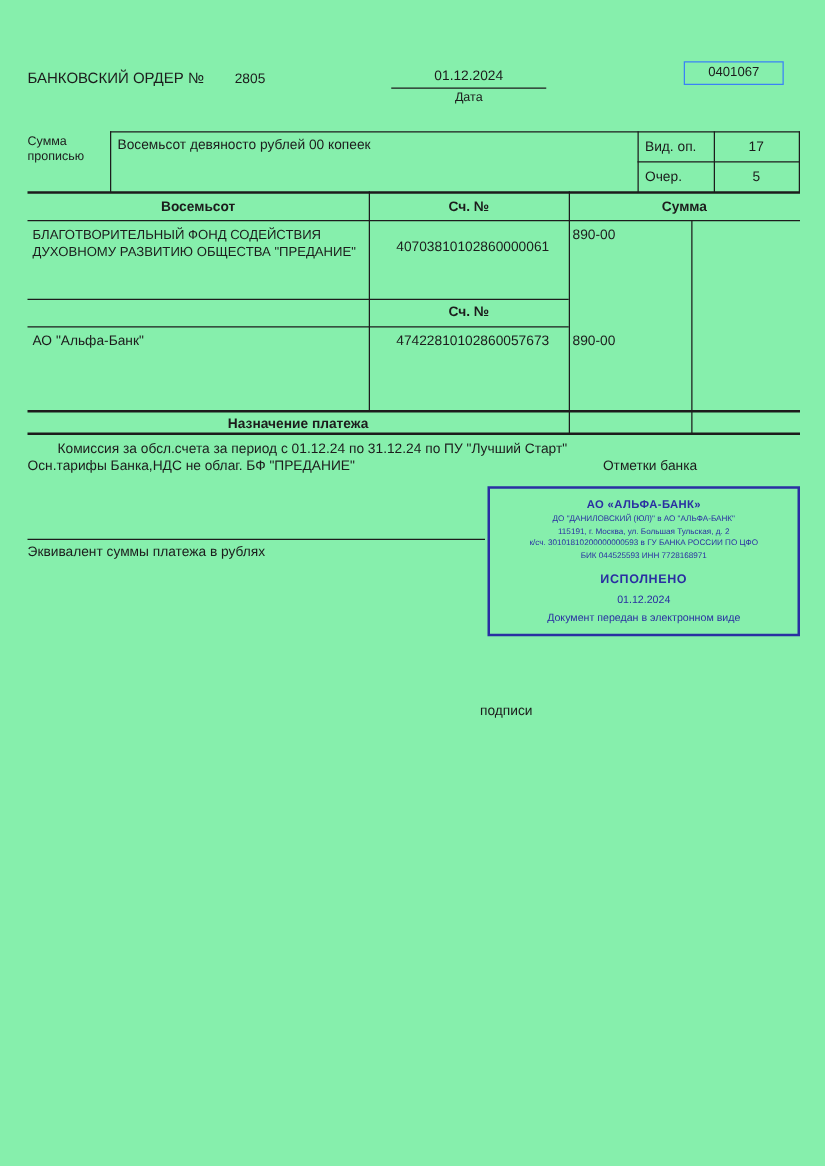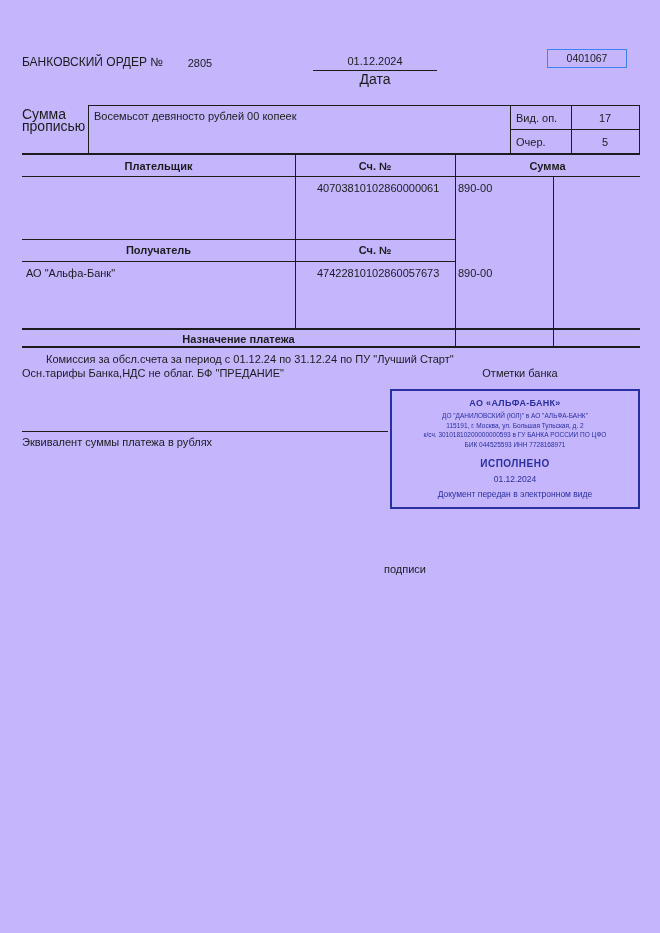--- a/index.html
+++ b/index.html
@@ -1,21 +1,21 @@
 <!DOCTYPE html>
 <html><head>
 <meta charset="utf-8">
 <style>
   * { margin:0; padding:0; box-sizing:border-box; }
   body { background:#ffffff; font-family:"Liberation Sans","DejaVu Sans",sans-serif; }
-  .page { position:relative; width:660px; height:933px; background:#c4b5fd; color:#1c1c1c; overflow:hidden; }
+  .page { position:relative; width:660px; height:933px; background:#86efac; color:#1c1c1c; overflow:hidden; }
   .abs { position:absolute; }
   .line { position:absolute; background:#1c1c1c; }
   .txt { font-size:11px; line-height:14px; }
-  .small { font-size:14px; line-height:12px; }
+  .small { font-size:10px; line-height:12px; }
   .bold { font-weight:bold; }
   .center { text-align:center; }
   .nowrap { white-space:nowrap; }
   .doc-title { font-size:12px; line-height:15px; }
   .formcode { position:absolute; border:1px solid #3b82f6; text-align:center; font-size:10.5px; line-height:17px; }
   .stamp { position:absolute; border:2px solid #4c1d95; color:#2a2fa2; display:flex; flex-direction:column; align-items:center; text-align:center; padding:7px 0 6px; }
   .stamp .s-name { font-size:9px; font-weight:bold; letter-spacing:.3px; }
   .stamp .s-tiny { font-size:6.5px; line-height:9.5px; }
   .stamp .s-status { font-size:10px; font-weight:bold; letter-spacing:.5px; margin-top:9px; }
   .stamp .s-date { font-size:8.5px; margin-top:5px; }
@@ -49,28 +49,28 @@
   <div class="line" style="left:22px;top:153px;width:618px;height:2px;"></div>
   <div class="line" style="left:22px;top:176px;width:618px;height:1px;"></div>
   <div class="line" style="left:295px;top:153px;width:1px;height:176px;"></div>
   <div class="line" style="left:455px;top:153px;width:1px;height:195px;"></div>
   <div class="line" style="left:553px;top:176px;width:1px;height:172px;"></div>
   <div class="line" style="left:22px;top:239px;width:433px;height:1px;"></div>
   <div class="line" style="left:22px;top:261px;width:433px;height:1px;"></div>
   <div class="line" style="left:22px;top:328px;width:618px;height:2px;"></div>
   <div class="line" style="left:22px;top:346px;width:618px;height:2px;"></div>
 
-  <div class="abs txt bold center" style="left:22px;top:159px;width:273px;">Плательщик</div>
+  <div class="abs txt bold center" style="left:22px;top:159px;width:273px;">Восемьсот</div>
   <div class="abs txt bold center" style="left:295px;top:159px;width:160px;">Сч. №</div>
   <div class="abs txt bold center" style="left:455px;top:159px;width:185px;">Сумма</div>
 
-  <div class="abs txt nowrap" style="left:317px;top:181px;">40703810102860000061</div>
+  <div class="abs" style="left:26px;top:181px;width:280px;font-size:10.5px;line-height:14px;">БЛАГОТВОРИТЕЛЬНЫЙ ФОНД СОДЕЙСТВИЯ ДУХОВНОМУ РАЗВИТИЮ ОБЩЕСТВА "ПРЕДАНИЕ"</div>
+  <div class="abs txt nowrap" style="left:317px;top:191px;">40703810102860000061</div>
   <div class="abs txt nowrap" style="left:458px;top:181px;">890-00</div>
 
-  <div class="abs txt bold center" style="left:22px;top:243px;width:273px;">Получатель</div>
   <div class="abs txt bold center" style="left:295px;top:243px;width:160px;">Сч. №</div>
 
   <div class="abs txt nowrap" style="left:26px;top:266px;">АО "Альфа-Банк"</div>
   <div class="abs txt nowrap" style="left:317px;top:266px;">47422810102860057673</div>
   <div class="abs txt nowrap" style="left:458px;top:266px;">890-00</div>
 
   <div class="abs txt bold center" style="left:22px;top:332px;width:433px;">Назначение платежа</div>
   <div class="abs txt nowrap" style="left:22px;top:352px;padding-left:24px;">Комиссия за обсл.счета за период с 01.12.24 по 31.12.24 по ПУ "Лучший Старт"</div>
   <div class="abs txt nowrap" style="left:22px;top:366px;">Осн.тарифы Банка,НДС не облаг. БФ "ПРЕДАНИЕ"</div>
   <div class="abs txt center" style="left:460px;top:366px;width:120px;">Отметки банка</div>

